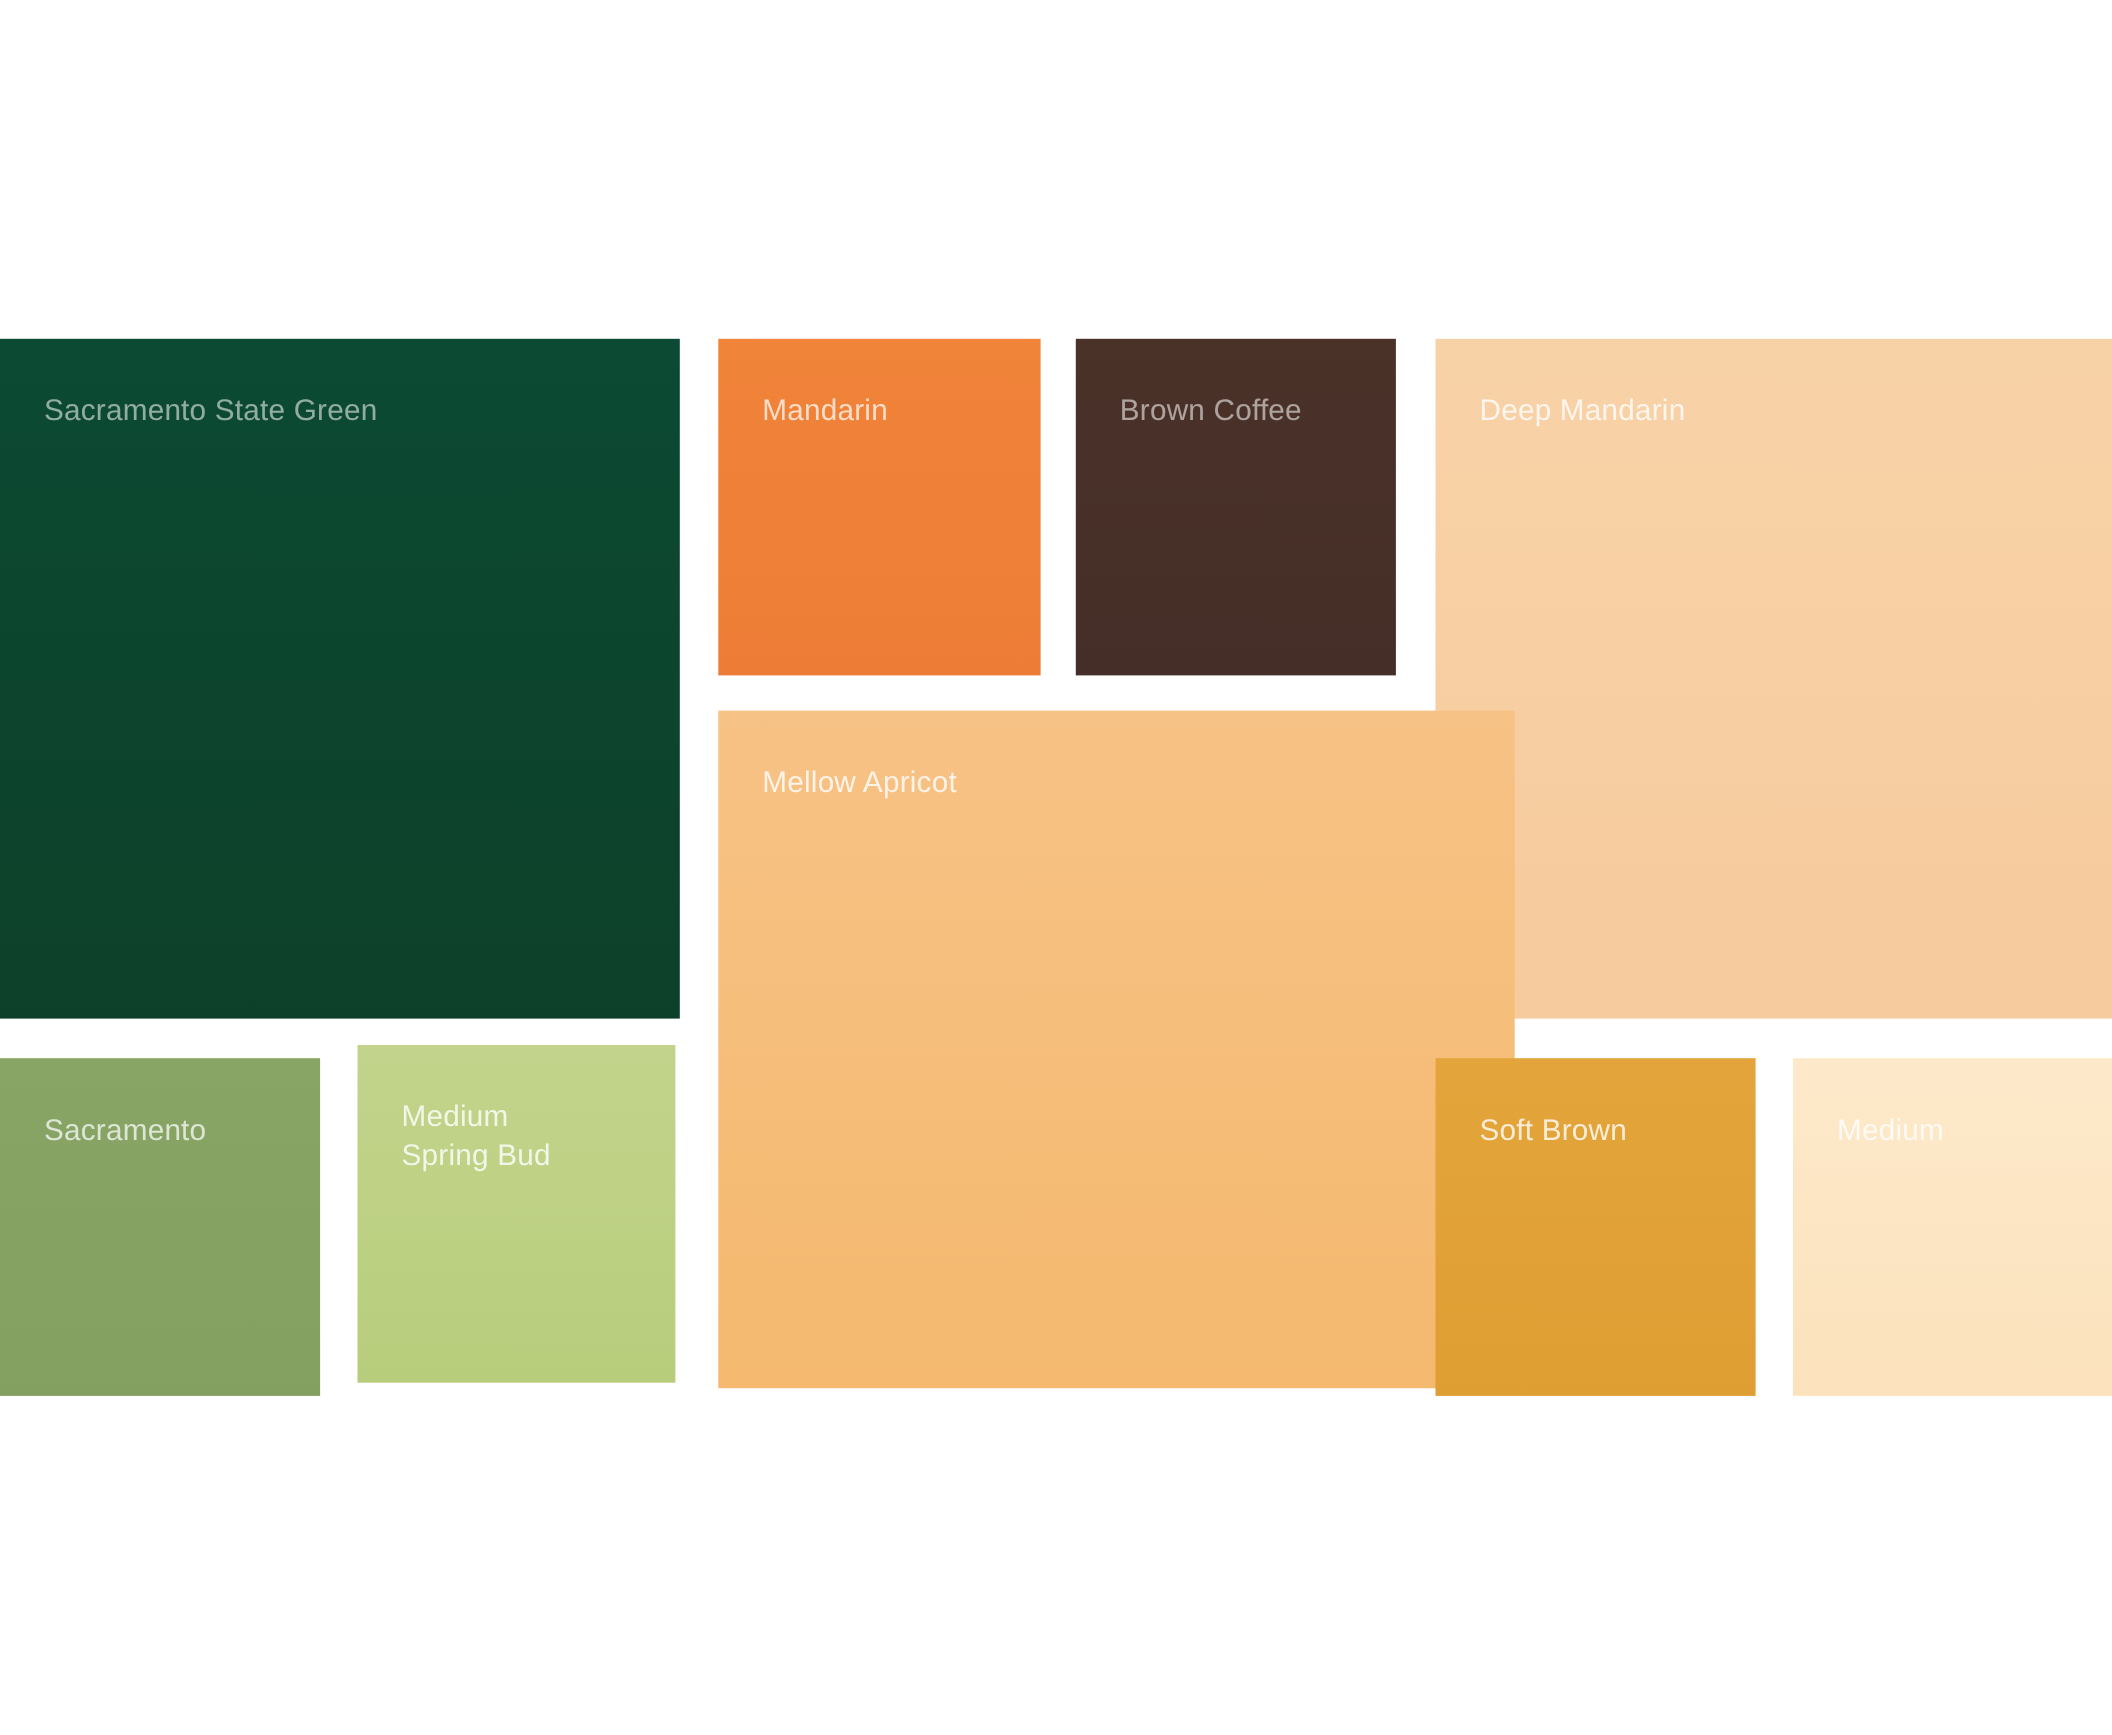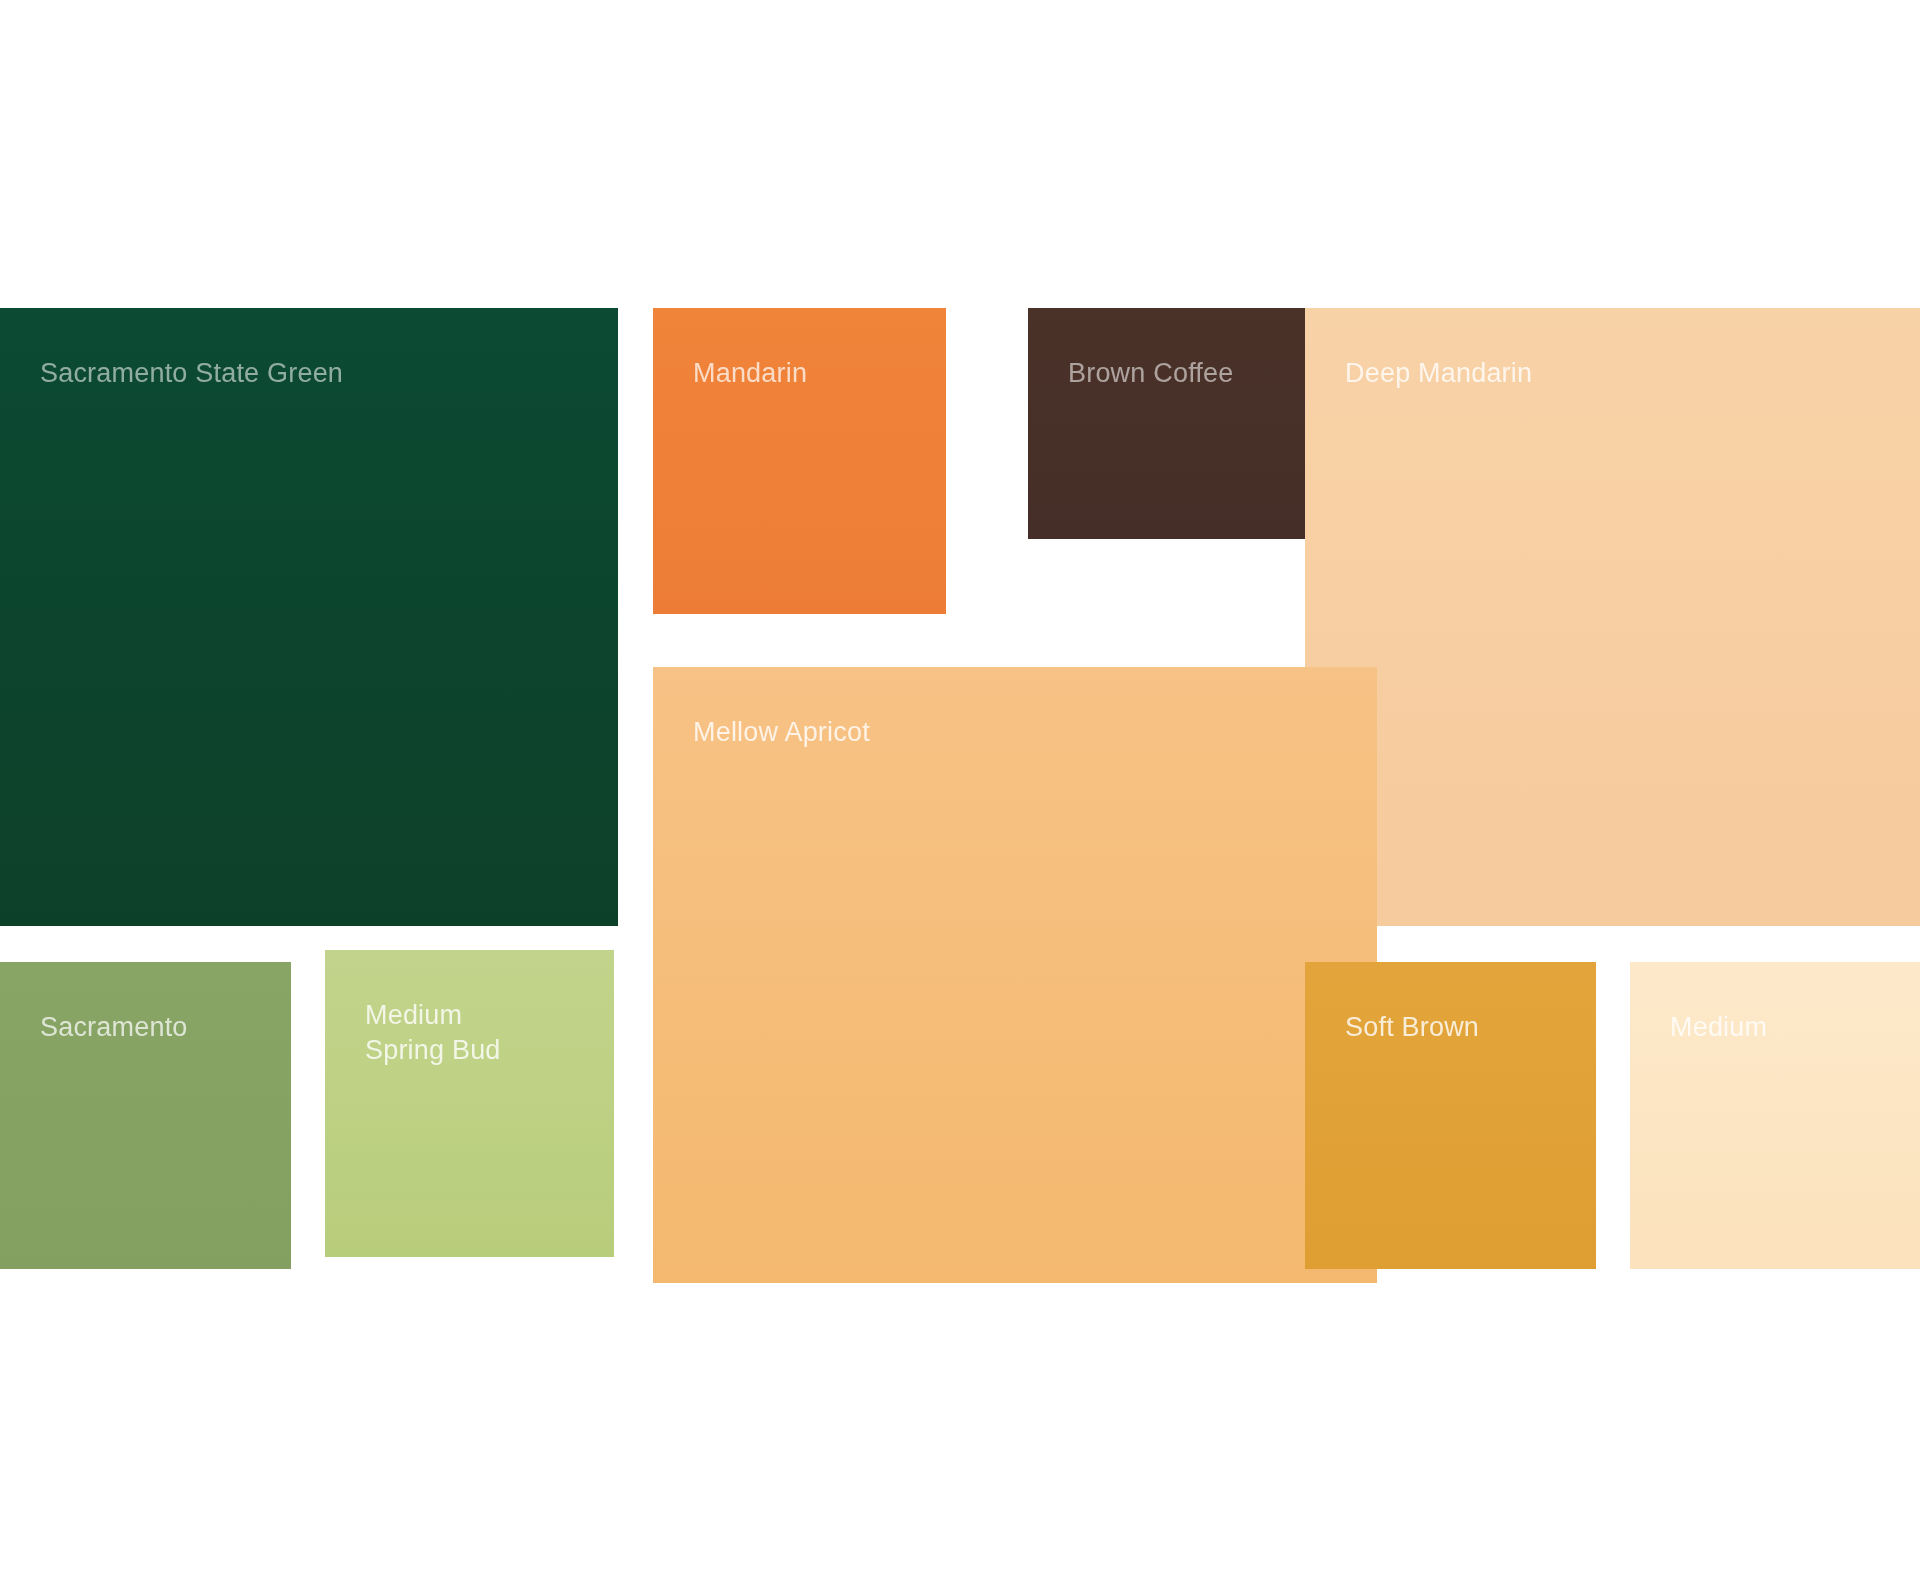--- a/index.html
+++ b/index.html
@@ -41,23 +41,23 @@
   }
 
   
   .label-on-dark   { color: rgba(255, 255, 255, 0.55); }
   .label-on-mid    { color: rgba(255, 255, 255, 0.72); }
   .label-on-light  { color: rgba(255, 255, 255, 0.80); }
 
   
   .sw-sacramento-state-green { left: 0px;    top: 308px; width: 618px; height: 618px; }
   .sw-mandarin               { left: 653px;  top: 308px; width: 293px; height: 306px; }
-  .sw-brown-coffee           { left: 1028px;  top: 308px; width: 291px; height: 231px; text-decoration: underline; }
+  .sw-brown-coffee           { left: 978px;  top: 308px; width: 291px; height: 306px; text-decoration: underline; }
   .sw-deep-champagne         { left: 1305px; top: 308px; width: 640px; height: 618px; }
-  .sw-mellow-apricot         { left: 653px;  top: 667px; width: 724px; height: 616px; }
+  .sw-mellow-apricot         { left: 653px;  top: 646px; width: 724px; height: 616px; }
   .sw-asparagus              { left: 0px;    top: 962px; width: 291px; height: 307px; }
   .sw-medium-spring-bud      { left: 325px;  top: 950px; width: 289px; height: 307px; }
   .sw-soft-brown             { left: 1305px; top: 962px; width: 291px; height: 307px; }
   .sw-bisque                 { left: 1630px; top: 962px; width: 315px; height: 307px; }
 
   
   .sw-medium-spring-bud .swatch-label { max-width: 170px; white-space: normal; }
 </style>
 </head>
 <body style="background: rgb(255, 255, 255);">

